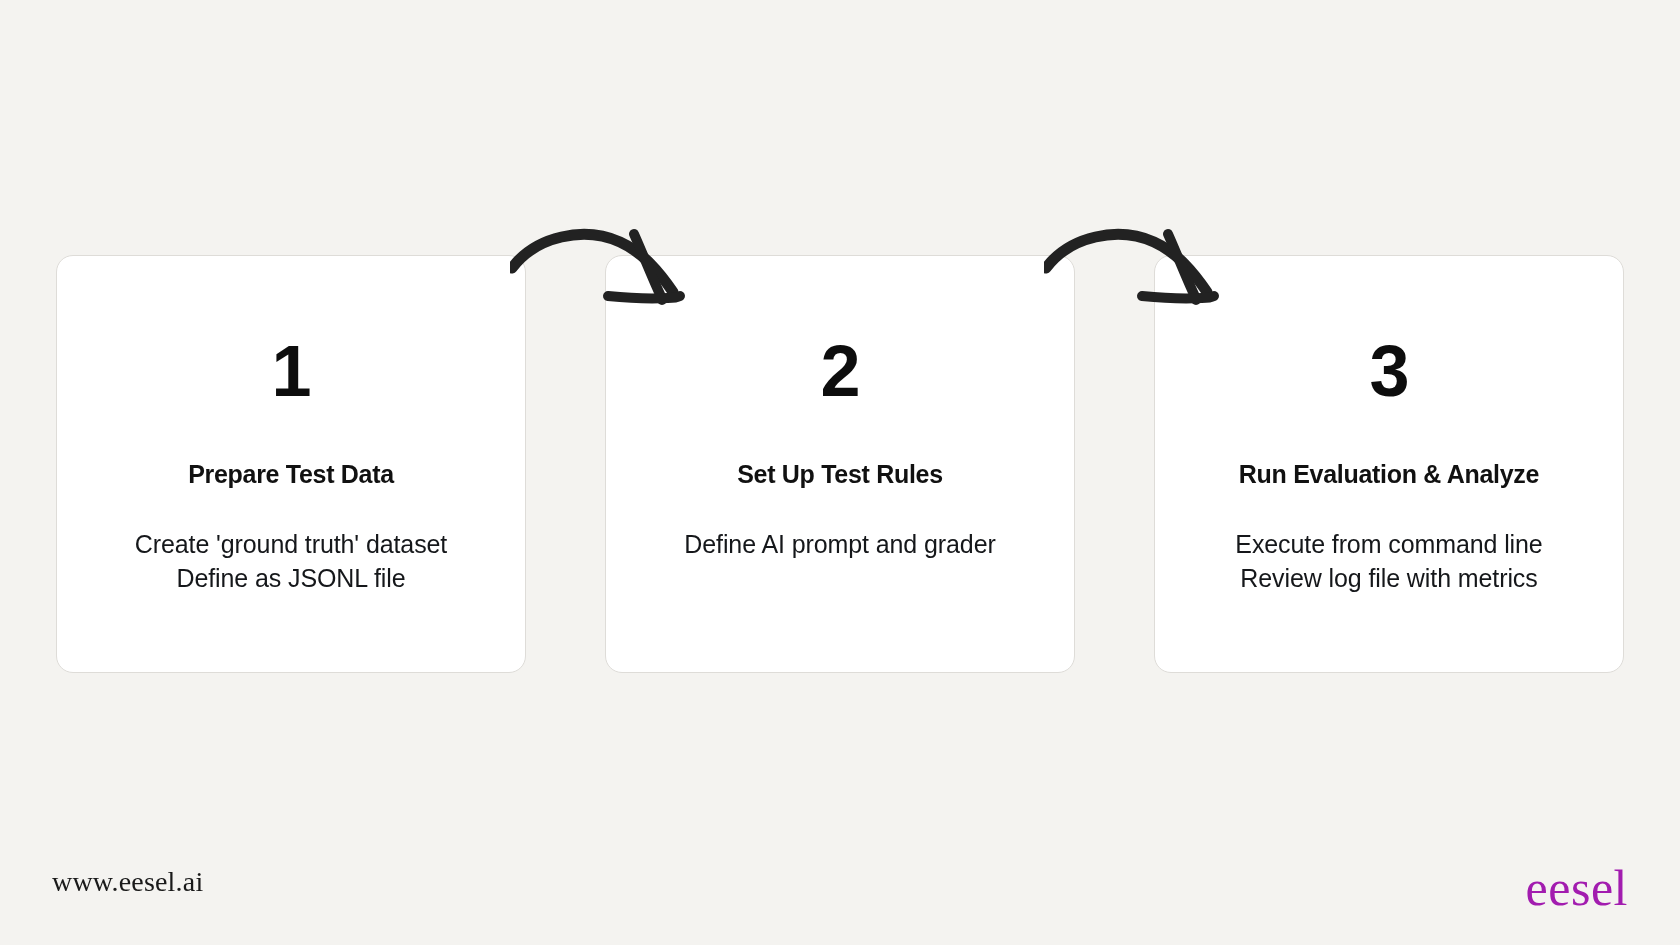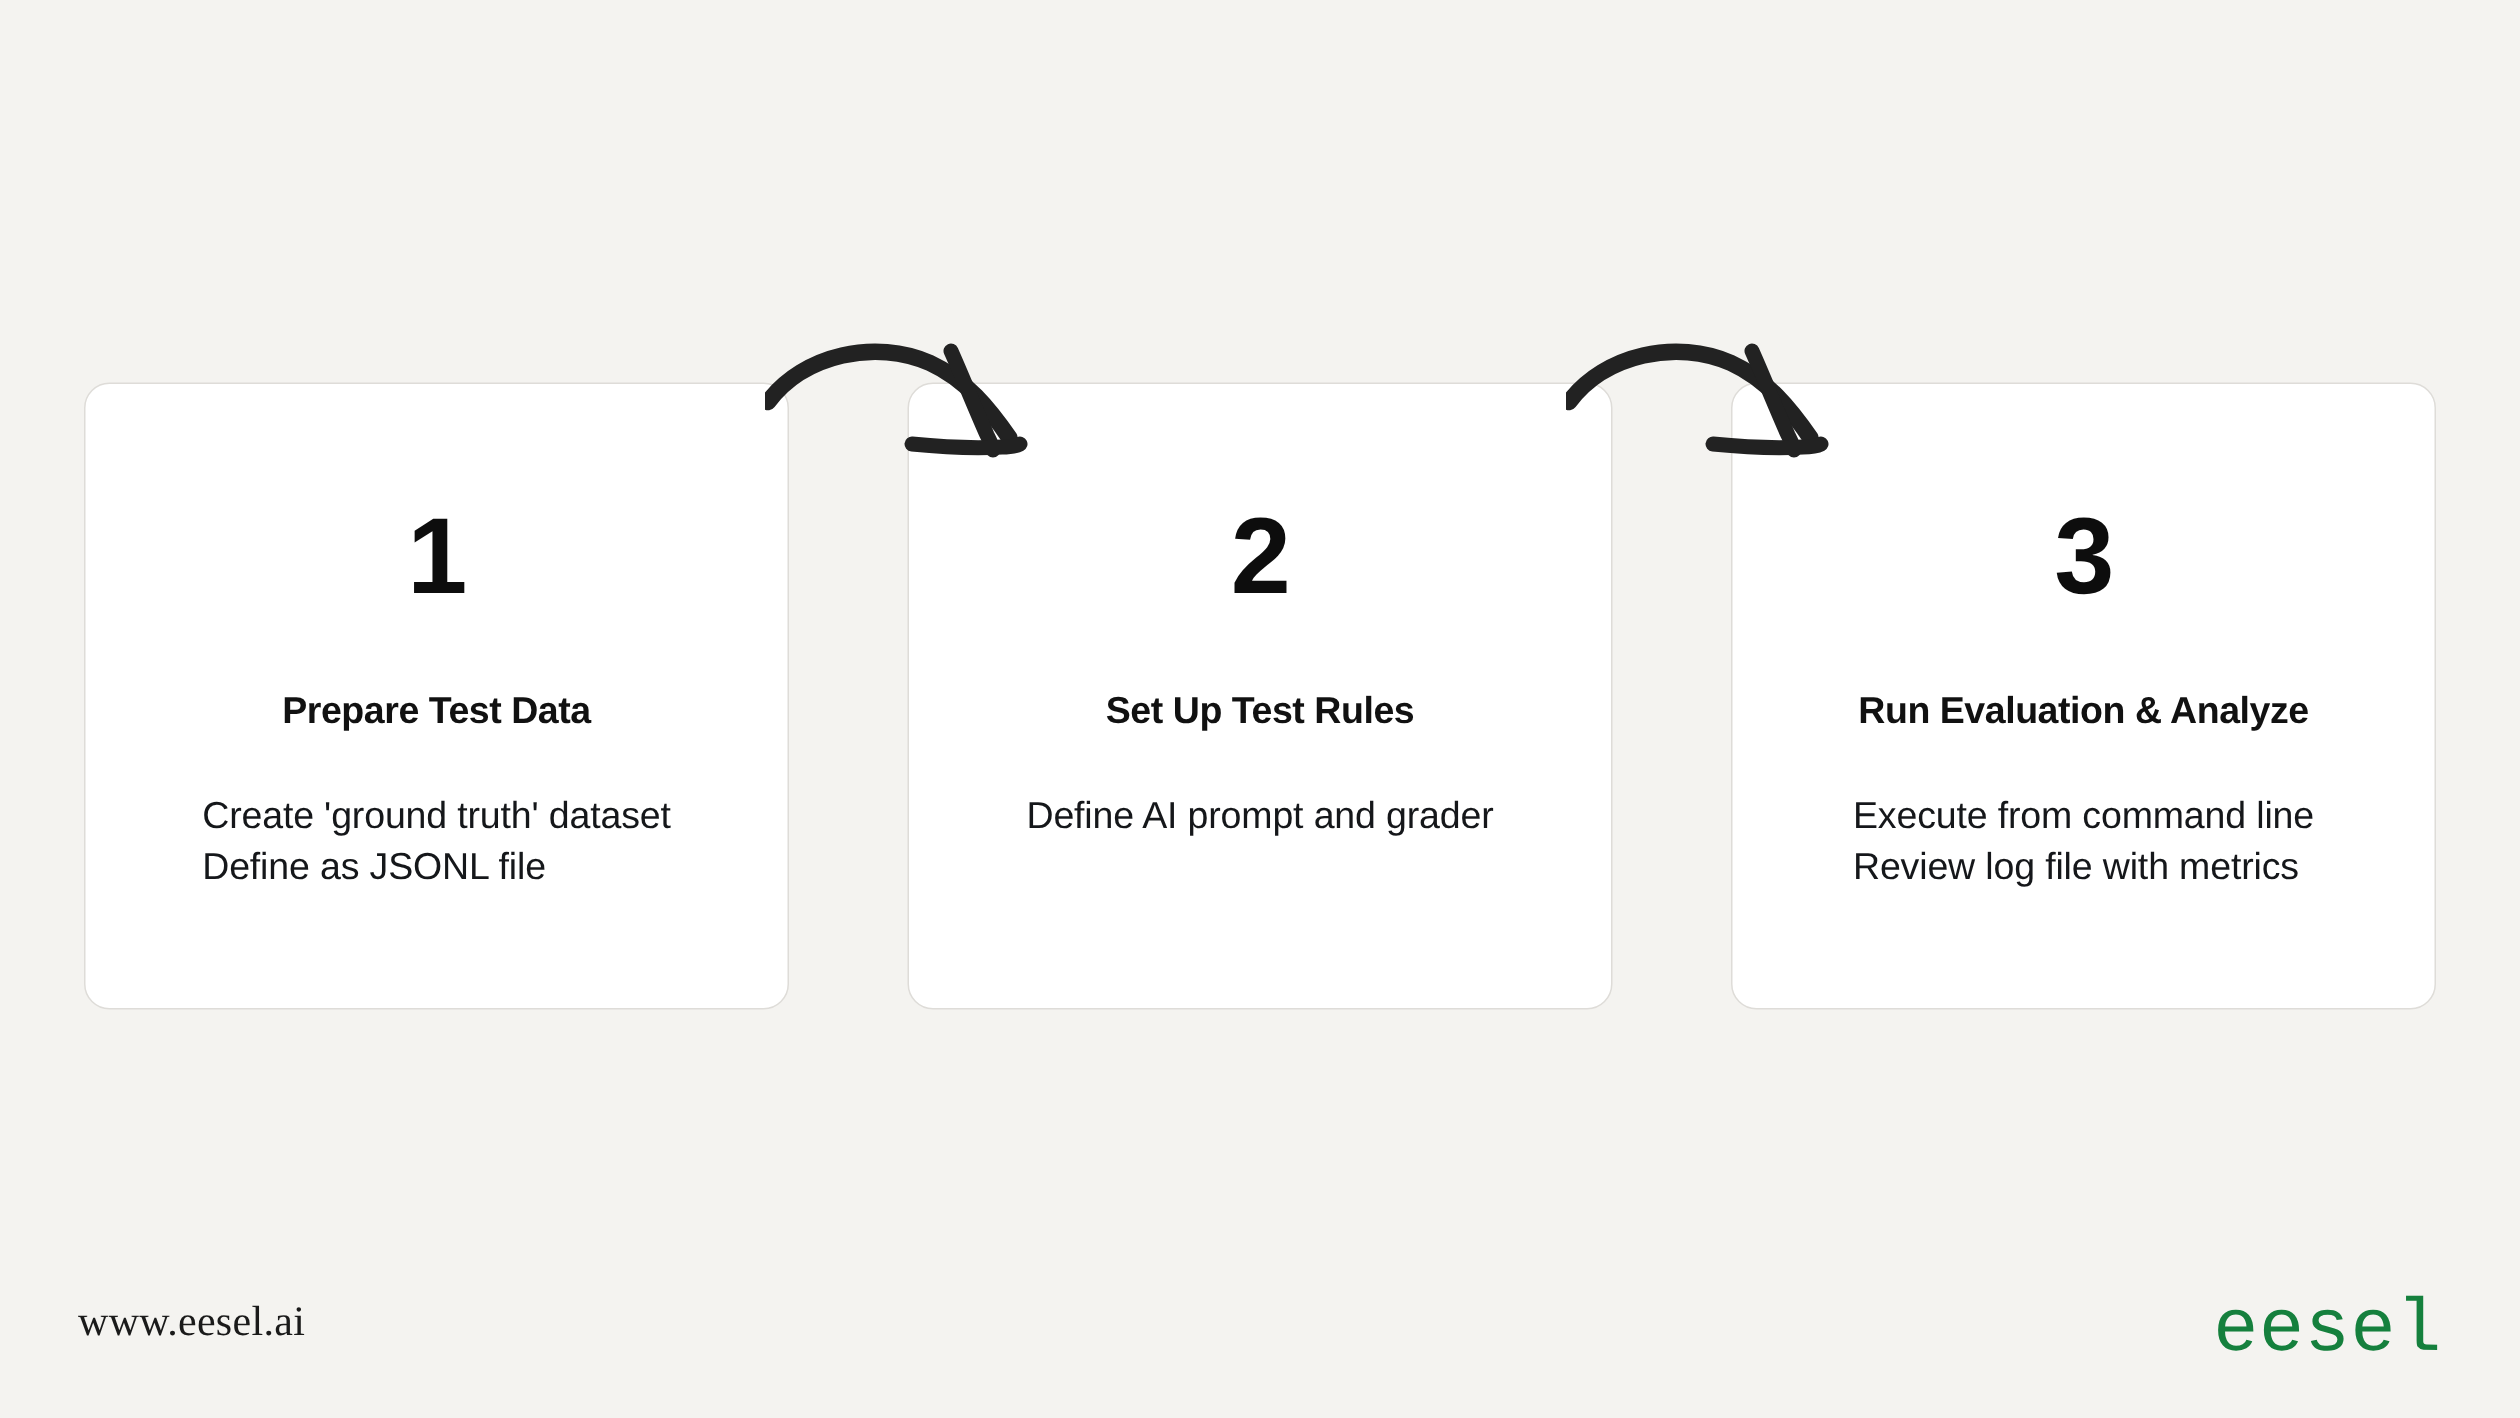--- a/index.html
+++ b/index.html
@@ -68,21 +68,21 @@
     letter-spacing: -0.3px;
     font-family: "Liberation Sans", sans-serif;
   }
 
   .step-desc {
     margin-top: 38px;
     font-size: 25px;
     font-weight: 400;
     color: #15171a;
     line-height: 1.36;
-    text-align: left;
+    text-align: center;
     letter-spacing: -0.1px;
     font-family: "Liberation Sans", sans-serif;
   }
   .step-desc .desc-line {
     display: block;
   }
 
   
   .arrow {
     position: absolute;
@@ -104,23 +104,23 @@
     font-family: "Liberation Serif", serif;
     font-size: 28px;
     color: #1a1a1a;
     letter-spacing: 0.2px;
   }
 
   .footer-logo {
     position: absolute;
     right: 52px;
     bottom: 32px;
-    font-family: Liberation Mono, monospace;
+    font-family: Liberation Serif, serif;
     font-size: 50px;
-    color: #15803d;
+    color: #a21caf;
     letter-spacing: 0.5px;
     line-height: 1;
   }
 </style>
 </head>
 <body>
 
 <div id="stage">
 
   <div class="cards-row">

